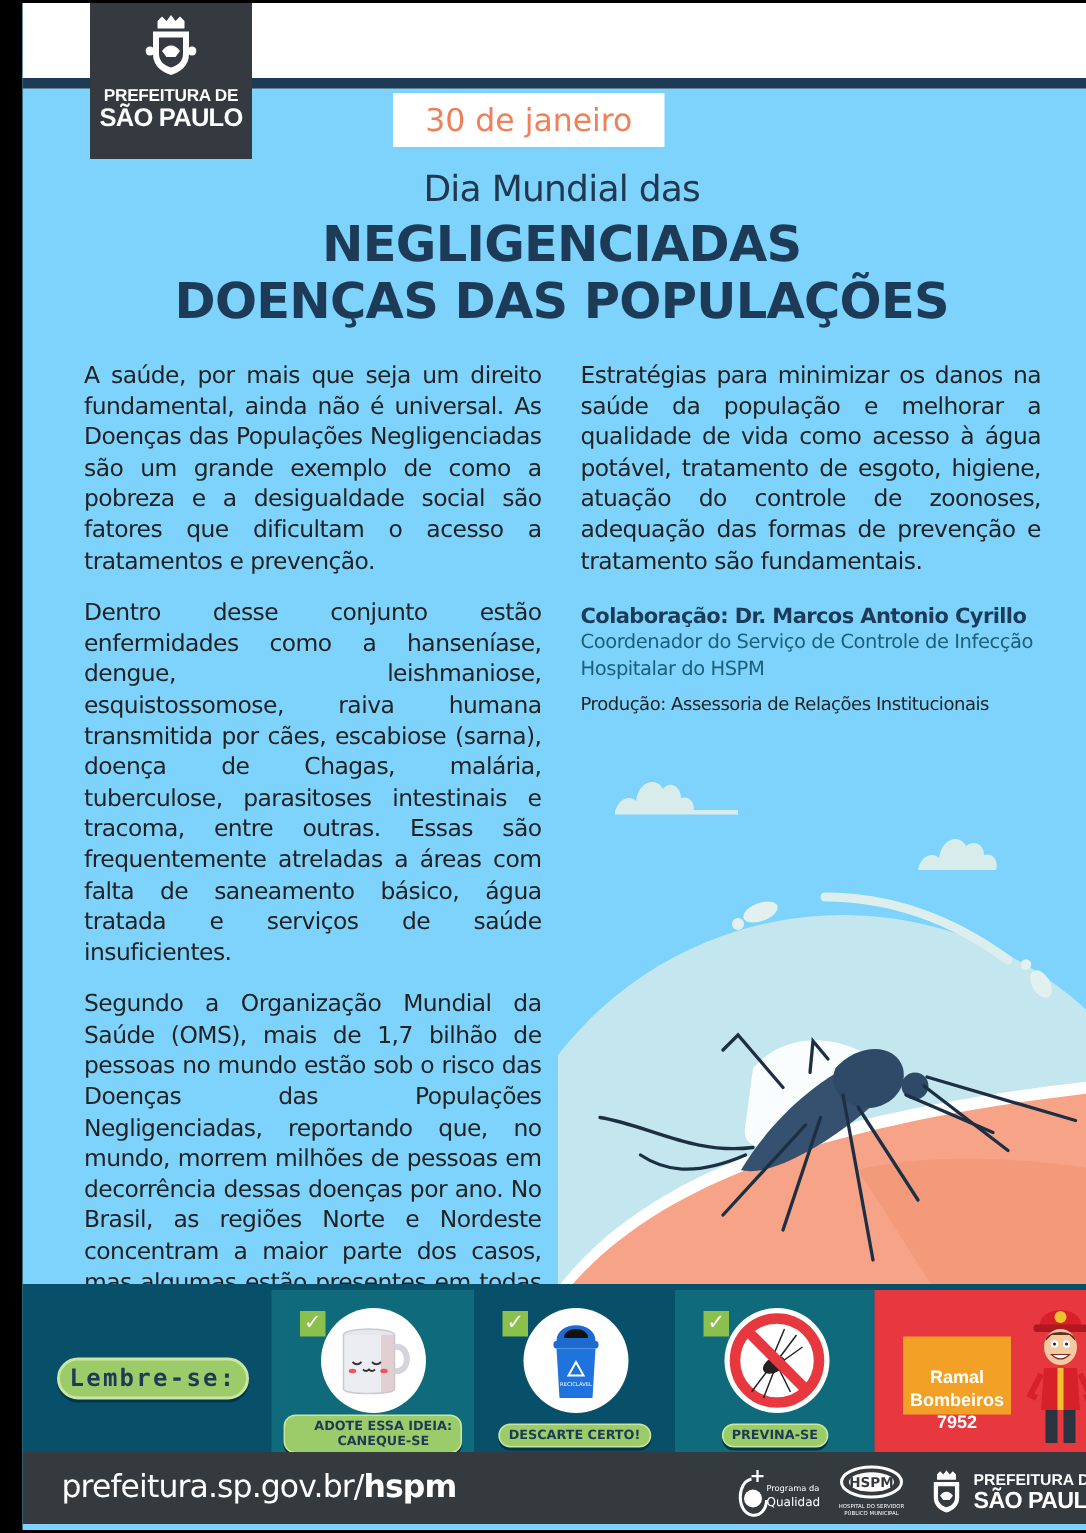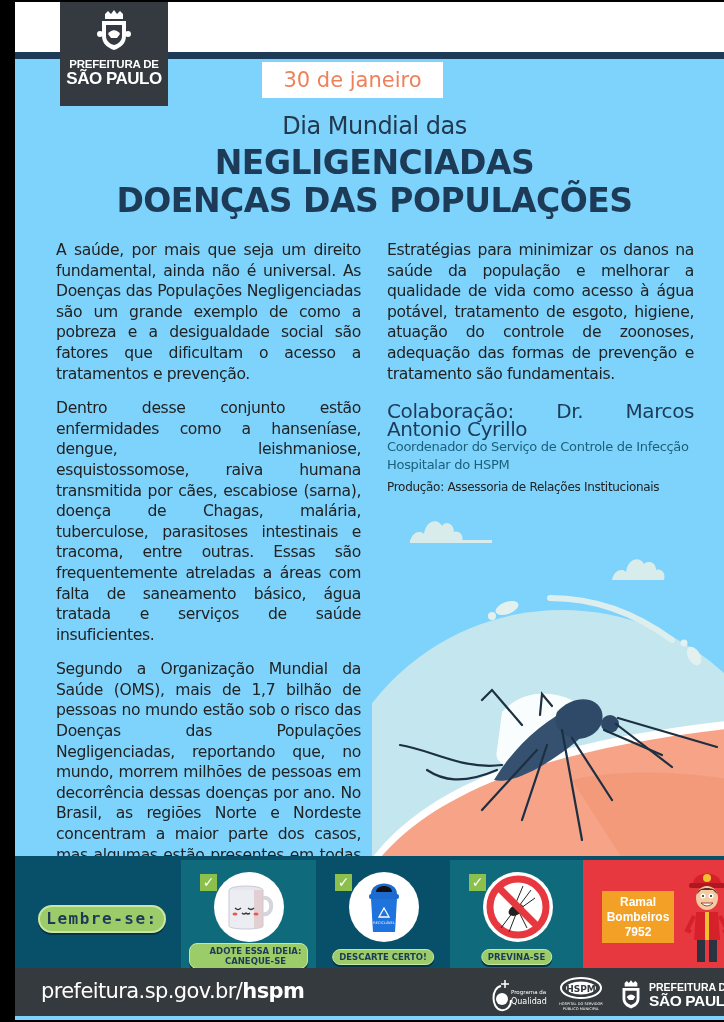--- a/index.html
+++ b/index.html
@@ -12,35 +12,35 @@
   .logo-box .crest { margin: 8px auto 0; width: 34px; height: 42px; }
   .logo-box .l1 { font-family: "Liberation Sans", sans-serif; font-weight: bold; font-size: 11.5px; margin-top: 2px; letter-spacing: -0.2px; }
   .logo-box .l2 { font-family: "Liberation Sans", sans-serif; font-weight: bold; font-size: 17px; letter-spacing: -0.5px; line-height: 18px; }
   .date-box { position: absolute; left: 247px; top: 60px; width: 181px; height: 36px; background: #fff; color: #f0805a; font-size: 21px; text-align: center; line-height: 36px; font-family: "DejaVu Sans", sans-serif; }
   .subtitle { position: absolute; left: 0; width: 100%; top: 110px; text-align: center; font-size: 24px; color: #22384f; font-weight: normal; font-family: "DejaVu Sans", sans-serif; letter-spacing: -0.5px; }
   .title { position: absolute; left: 0; width: 100%; top: 142px; text-align: center; font-size: 33px; line-height: 38px; color: #1d3a57; font-weight: bold; font-family: "DejaVu Sans", sans-serif; letter-spacing: -0.5px; }
   .col { position: absolute; font-size: 15.6px; line-height: 20.6px; color: #222; text-align: justify; font-family: "DejaVu Sans", sans-serif; letter-spacing: -0.35px; }
   .col-left { left: 41px; top: 238px; width: 305px; }
   .col-right { left: 372px; top: 238px; width: 307px; }
   .col p { margin-bottom: 14px; }
-  .collab-name { color: #1d3a57; font-weight: normal; font-size: 20px; margin-top: 18px; line-height: 18px; letter-spacing: -0.4px; }
+  .collab-name { color: #1d3a57; font-weight: bold; font-size: 14px; margin-top: 18px; line-height: 18px; letter-spacing: -0.4px; }
   .collab-role { color: #1d5f7a; font-size: 13px; line-height: 18px; text-align: left; letter-spacing: -0.3px; }
   .collab-prod { color: #222; font-size: 12px; line-height: 18px; margin-top: 4px; letter-spacing: -0.3px; text-align: left; }
   .illus { position: absolute; left: 357px; top: 478px; width: 362px; height: 378px; }
   .band { position: absolute; left: 0; top: 854px; width: 100%; height: 112px; background: #08506a; }
   .lembre { position: absolute; left: 23px; top: 903px; width: 128px; height: 28px; border-radius: 14px; background: #9ccc6a; border: 2px solid #c9e6a3; color: #1d3a57; font-weight: bold; font-size: 16px; letter-spacing: 1.5px; text-align: center; line-height: 24px; font-family: "DejaVu Sans Mono", monospace; box-shadow: 0 2px 0 #04344a; }
   .tile { position: absolute; top: 858px; height: 108px; }
   .tile .circle { position: absolute; left: 33px; top: 12px; width: 70px; height: 70px; border-radius: 50%; background: #fff; }
   .tile .check { position: absolute; left: 19px; top: 14px; width: 17px; height: 17px; background: #8cc04c; color: #fff; font-size: 14px; line-height: 17px; text-align: center; font-weight: bold; }
   .tile .pill { position: absolute; left: 50%; transform: translateX(-50%); background: #9ccc6a; border: 1px solid #c9e6a3; color: #1d3a57; font-weight: bold; font-size: 8.5px; text-align: center; line-height: 10px; padding: 2px 6px; border-radius: 8px; white-space: nowrap; font-family: "DejaVu Sans", sans-serif; box-shadow: 0 2px 0 #04344a; }
   .tile1 { left: 166px; width: 135px; background: #0f6b7b; }
   .tile2 { left: 301px; width: 134px; background: #08506a; }
   .tile3 { left: 435px; width: 133px; background: #0f6b7b; }
   .tile-red { position: absolute; left: 568px; top: 858px; width: 151px; height: 108px; background: #e8383f; }
-  .ramal { position: absolute; left: 19px; top: 31px; width: 72px; height: 52px; background: #f2a126; color: #fff; font-weight: bold; font-size: 12px; line-height: 15px; text-align: center; padding-top: 4px; font-family: "Liberation Sans", sans-serif; }
+  .ramal { position: absolute; left: 19px; top: 31px; width: 72px; height: 52px; background: #f2a126; color: #fff; font-weight: bold; font-size: 12px; line-height: 15px; text-align: center; padding-top: 20px; font-family: "Liberation Sans", sans-serif; }
   .footer { position: absolute; left: 0; top: 966px; width: 100%; height: 48px; background: #353a3e; }
   .url { position: absolute; left: 26px; top: 11px; color: #fff; font-size: 21px; font-family: "DejaVu Sans", sans-serif; letter-spacing: -0.6px; }
   .url b { font-weight: bold; }
   .f-logo { position: absolute; color: #fff; }
 </style>
 </head>
 <body>
 
 <div class="frame">
   <div class="top-white"></div>

